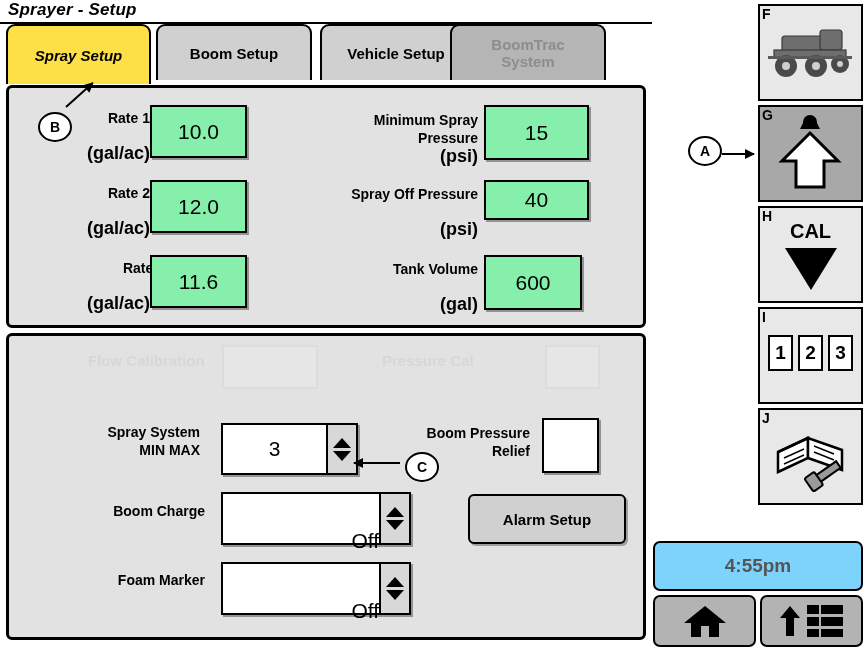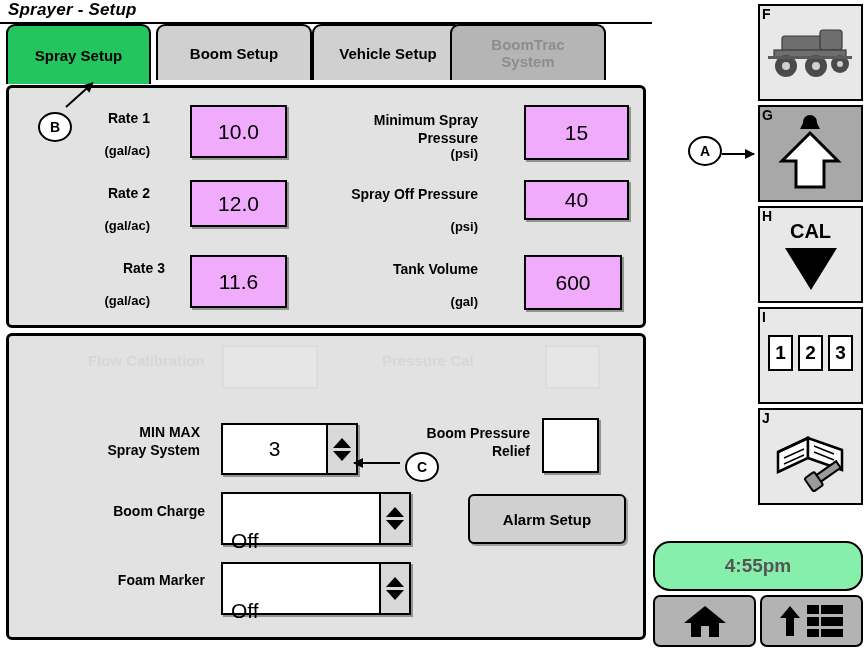--- a/index.html
+++ b/index.html
@@ -47,31 +47,32 @@
     display: flex;
     align-items: center;
     justify-content: center;
     text-align: center;
     font-size: 15px;
     font-weight: bold;
     color: #000;
     background: #d0d0d0;
   }
   .tab.active {
-    background: #22c55e;
+    background: #fde047;
     z-index: 5;
     height: 60px;
+    font-style: italic;
   }
   .tab.disabled {
     color: #8d8d8d;
     background: #b5b5b5;
   }
   #tab-0 { left: 6px;   width: 145px; }
   #tab-1 { left: 156px; width: 156px; }
-  #tab-2 { left: 312px; width: 152px; }
+  #tab-2 { left: 320px; width: 152px; }
   #tab-3 { left: 450px; width: 156px; justify-content: center; }
 
   .tab .tab-label-two { line-height: 1.15; }
 
   
   #panel-top {
     position: absolute;
     left: 6px;
     top: 85px;
     width: 640px;
@@ -97,57 +98,56 @@
   .fld-label {
     position: absolute;
     font-size: 14px;
     font-weight: bold;
     color: #000;
     text-align: right;
     line-height: 1.25;
   }
   .fld-unit {
     position: absolute;
-    font-size: 13px;
+    font-size: 18px;
     font-weight: bold;
     color: #000;
     text-align: right;
   }
   .value-box {
     position: absolute;
-    background: #f0abfc;
+    background: #86efac;
     border: 2px solid #000;
     box-sizing: border-box;
     display: flex;
     align-items: center;
     justify-content: center;
     font-size: 21px;
     color: #000;
     box-shadow: 2px 2px 0 rgba(0,0,0,0.35);
-    margin-left: 40px;
   }
 
   
   .spin-box {
     position: absolute;
     background: #ffffff;
     border: 2px solid #000;
     box-sizing: border-box;
     display: flex;
     align-items: center;
     box-shadow: 2px 2px 0 rgba(0,0,0,0.35);
   }
   .spin-box .spin-value {
     flex: 1;
     text-align: center;
     font-size: 21px;
     color: #000;
   }
   .spin-box.left-align .spin-value {
-    text-align: left;
+    text-align: right;
     padding-left: 8px;
     margin-top: 44px;
   }
   .spin-arrows {
     width: 30px;
     height: 100%;
     background: #d8d8d8;
     border-left: 2px solid #000;
     display: flex;
     flex-direction: column;
@@ -240,23 +240,23 @@
   #side-i { top: 307px; height: 97px; }
   #side-j { top: 408px; height: 97px; }
 
   
   #clock {
     position: absolute;
     left: 653px;
     top: 541px;
     width: 210px;
     height: 50px;
-    background: #86efac;
-    border: 2px solid #000;
-    border-radius: 17px;
+    background: #7dd3fc;
+    border: 2px solid #000;
+    border-radius: 7px;
     box-sizing: border-box;
     display: flex;
     align-items: center;
     justify-content: center;
     font-size: 19px;
     font-weight: bold;
     color: #555;
   }
   #home-button {
     position: absolute;
@@ -393,21 +393,21 @@
 </div>
 
 <div id="panel-top"></div>
 
 <div class="fld-label" style="left:40px; top:110px; width:110px;">Rate 1</div>
 <div class="fld-unit" style="left:40px; top:143px; width:110px;">(gal/ac)</div>
 <div class="value-box" style="left:150px; top:105px; width:97px; height:53px;">10.0</div>
 
 <div class="fld-label" style="left:40px; top:185px; width:110px;">Rate 2</div>
 <div class="fld-unit" style="left:40px; top:218px; width:110px;">(gal/ac)</div>
-<div class="value-box" style="left:150px; top:180px; width:97px; height:47px;">12.0</div>
+<div class="value-box" style="left:150px; top:180px; width:97px; height:53px;">12.0</div>
 
 <div class="fld-label" style="left:55px; top:260px; width:110px;">Rate 3</div>
 <div class="fld-unit" style="left:40px; top:293px; width:110px;">(gal/ac)</div>
 <div class="value-box" style="left:150px; top:255px; width:97px; height:53px;">11.6</div>
 
 <div class="fld-label" style="left:280px; top:112px; width:198px;">
   <div>Minimum Spray</div>
   <div>Pressure</div>
 </div>
 <div class="fld-unit" style="left:280px; top:146px; width:198px;">(psi)</div>
@@ -422,22 +422,22 @@
 <div class="value-box" style="left:484px; top:255px; width:98px; height:55px;">600</div>
 
 <div id="panel-bottom"></div>
 
 <div class="ghost" style="left:88px; top:352px;">Flow Calibration</div>
 <div class="ghost" style="left:382px; top:352px;">Pressure Cal</div>
 <div class="ghost-box" style="left:222px; top:345px; width:96px; height:44px;"></div>
 <div class="ghost-box" style="left:545px; top:345px; width:55px; height:44px;"></div>
 
 <div class="fld-label" style="left:50px; top:424px; width:150px;">
+  <div>Spray System</div>
   <div>MIN MAX</div>
-  <div>Spray System</div>
 </div>
 <div class="spin-box" style="left:221px; top:423px; width:137px; height:52px;">
   <span class="spin-value">3</span>
   <span class="spin-arrows">
     <span class="arrow-up"></span>
     <span class="arrow-down"></span>
   </span>
 </div>
 
 <div class="fld-label" style="left:370px; top:425px; width:160px;">

